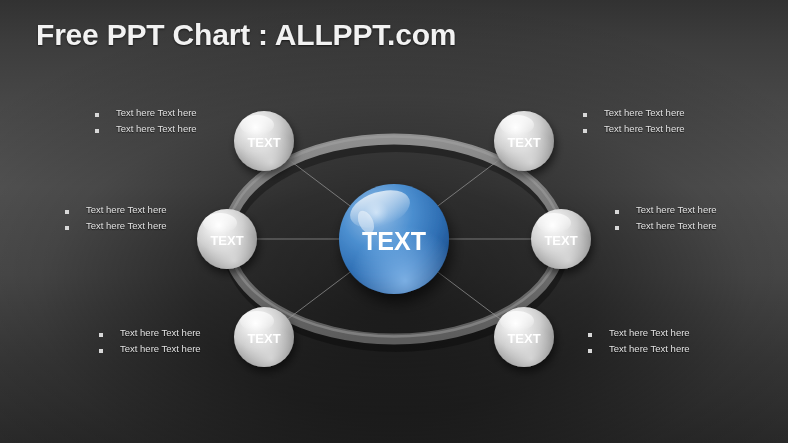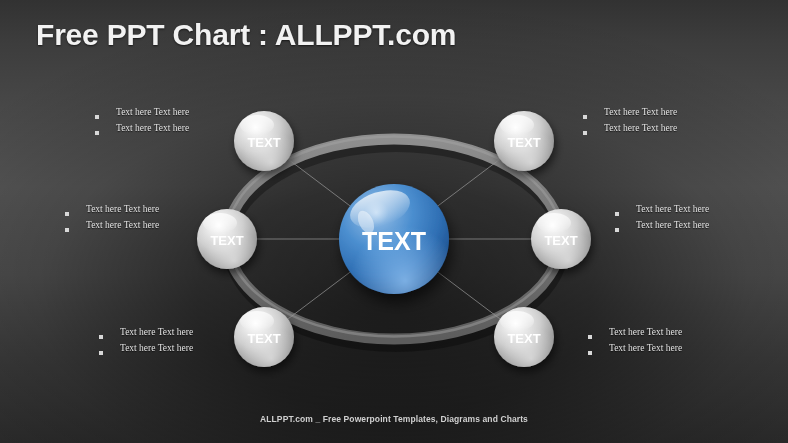--- a/index.html
+++ b/index.html
@@ -22,21 +22,21 @@
     letter-spacing:-0.2px;white-space:nowrap;
     text-shadow:0 1px 2px rgba(0,0,0,.6);
   }
   .subtitle{
     position:absolute;left:104px;top:61px;
     font-size:21px;color:#e8e8e8;white-space:nowrap;
     text-shadow:0 1px 2px rgba(0,0,0,.55);
   }
   
   .block{position:absolute;width:185px;}
-  .block .row{display:flex;align-items:flex-end;line-height:13px;margin-bottom:3px;font-family:Liberation Serif, serif;}
+  .block .row{display:flex;align-items:center;line-height:13px;margin-bottom:3px;}
   .block .bullet{
     width:4px;height:4px;background:#d8d8d8;margin-top:4px;flex:0 0 4px;
   }
   .block .txt{
     margin-left:17px;font-size:9.5px;color:#e3e3e3;white-space:nowrap;
     text-shadow:0 1px 1px rgba(0,0,0,.7);
   }
   .b-tl{left:95px;top:106px;}
   .b-ml{left:65px;top:203px;}
   .b-bl{left:99px;top:326px;}
@@ -232,15 +232,14 @@
     <div class="row">
       <span class="bullet"></span>
       <span class="txt">Text here Text here</span>
     </div>
     <div class="row">
       <span class="bullet"></span>
       <span class="txt">Text here Text here</span>
     </div>
   </div>
 
-  <div class="footer">ALLPPT.com _ Free Powerpoint Templates, Diagrams and Charts</div>
 
 </div>
 
 </body></html>

